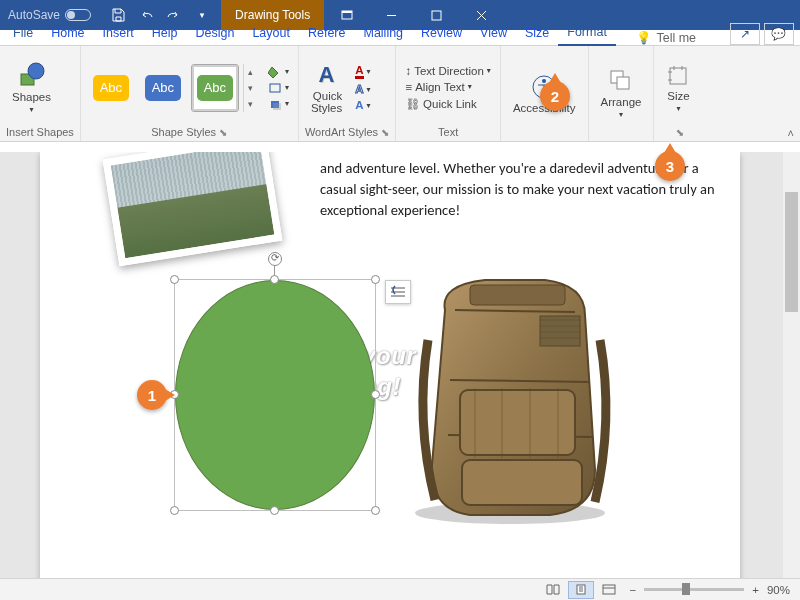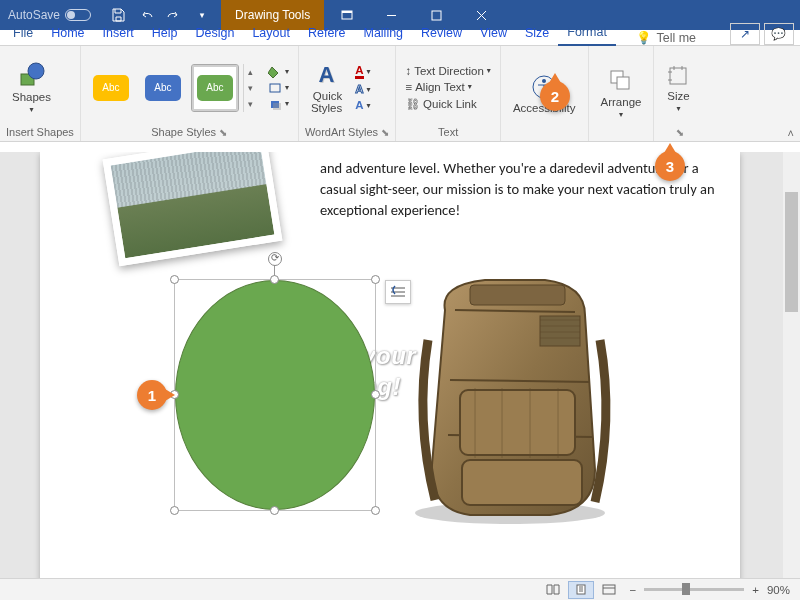--- a/index.html
+++ b/index.html
@@ -28,21 +28,21 @@
 
 
 .ribbon { height: 96px; background: #f3f3f3; border-bottom: 1px solid #d4d4d4; display: flex; position: relative; }
 .group { border-right: 1px solid #e0e0e0; padding: 4px 6px 2px; display: flex; flex-direction: column; }
 .group-body { flex: 1; display: flex; align-items: center; gap: 4px; }
 .group-label { text-align: center; font-size: 11px; color: #666; padding: 1px 0; display: flex; justify-content: center; align-items: center; gap: 3px; }
 .launcher { font-size: 10px; color: #888; }
 .bigbtn { display: flex; flex-direction: column; align-items: center; justify-content: center; gap: 2px; padding: 2px 6px; font-size: 11.5px; color: #444; height: 72px; }
 .shape-sample { width: 48px; height: 48px; border: 1px solid transparent; display: flex; align-items: center; justify-content: center; border-radius: 3px; }
 .shape-sample.sel { border: 1px solid #a9a9a9; background: #fff; box-shadow: inset 0 0 0 2px #d0d0d0; }
-.shape-rect { width: 36px; height: 26px; border-radius: 5px; display: flex; align-items: center; justify-content: center; font-size: 10px; color: #fff; }
+.shape-rect { width: 36px; height: 26px; border-radius: 5px; display: flex; align-items: center; justify-content: center; font-size: 13px; color: #fff; }
 .gallery-more { width: 14px; height: 48px; border-left: 1px solid #d4d4d4; display: flex; flex-direction: column; justify-content: space-around; align-items: center; color: #666; font-size: 9px; }
 .stackv { display: flex; flex-direction: column; gap: 2px; }
 .smallline { display: flex; align-items: center; gap: 3px; font-size: 11.5px; color: #444; padding: 1px 3px; }
 .collapse { position: absolute; right: 6px; bottom: 2px; color: #666; font-size: 11px; }
 
 
 .docarea { position: absolute; top: 152px; left: 0; right: 0; bottom: 22px; background: #e6e6e6; overflow: hidden; }
 .vscroll { position: absolute; right: 0; top: 0; bottom: 0; width: 17px; background: #f0f0f0; }
 .vscroll-thumb { position: absolute; left: 2px; right: 2px; top: 40px; height: 120px; background: #c2c2c2; }
 .page { position: absolute; left: 40px; top: 0; width: 700px; height: 440px; background: #fff; box-shadow: 0 2px 6px rgba(0,0,0,.25); }

